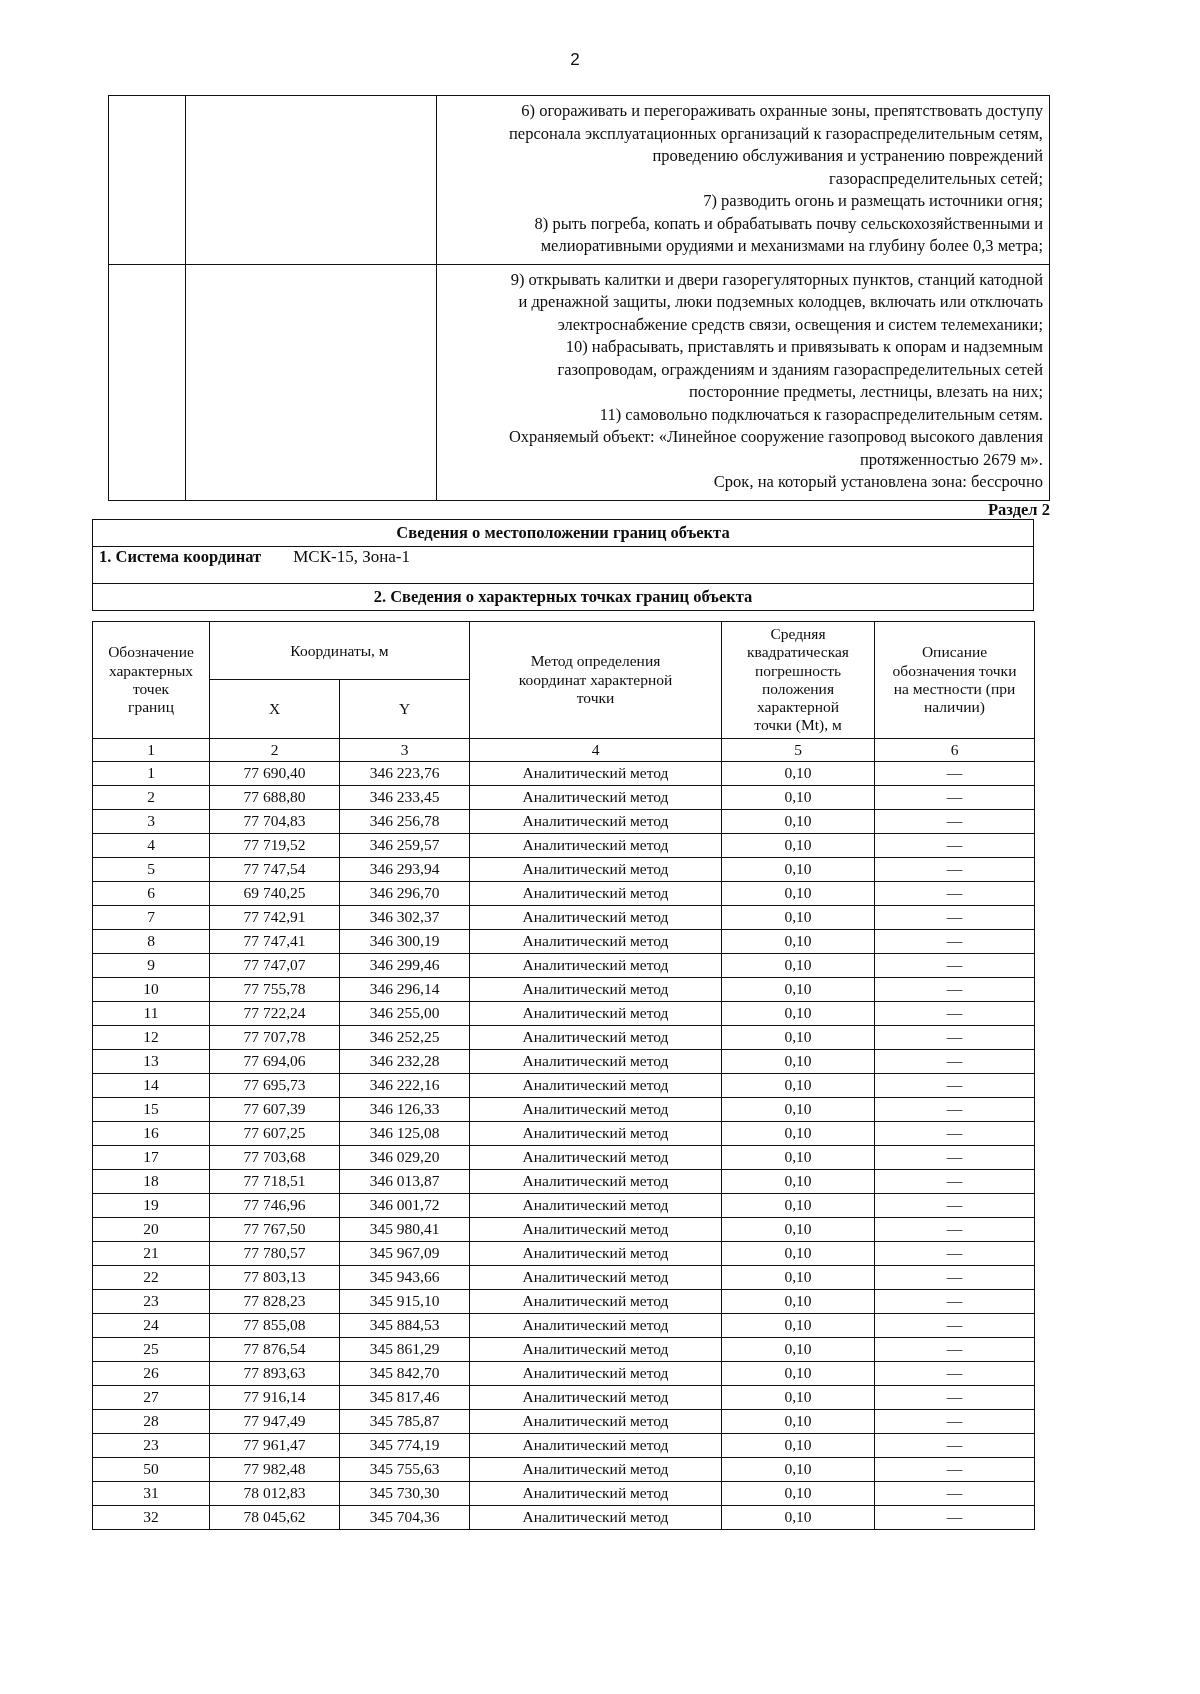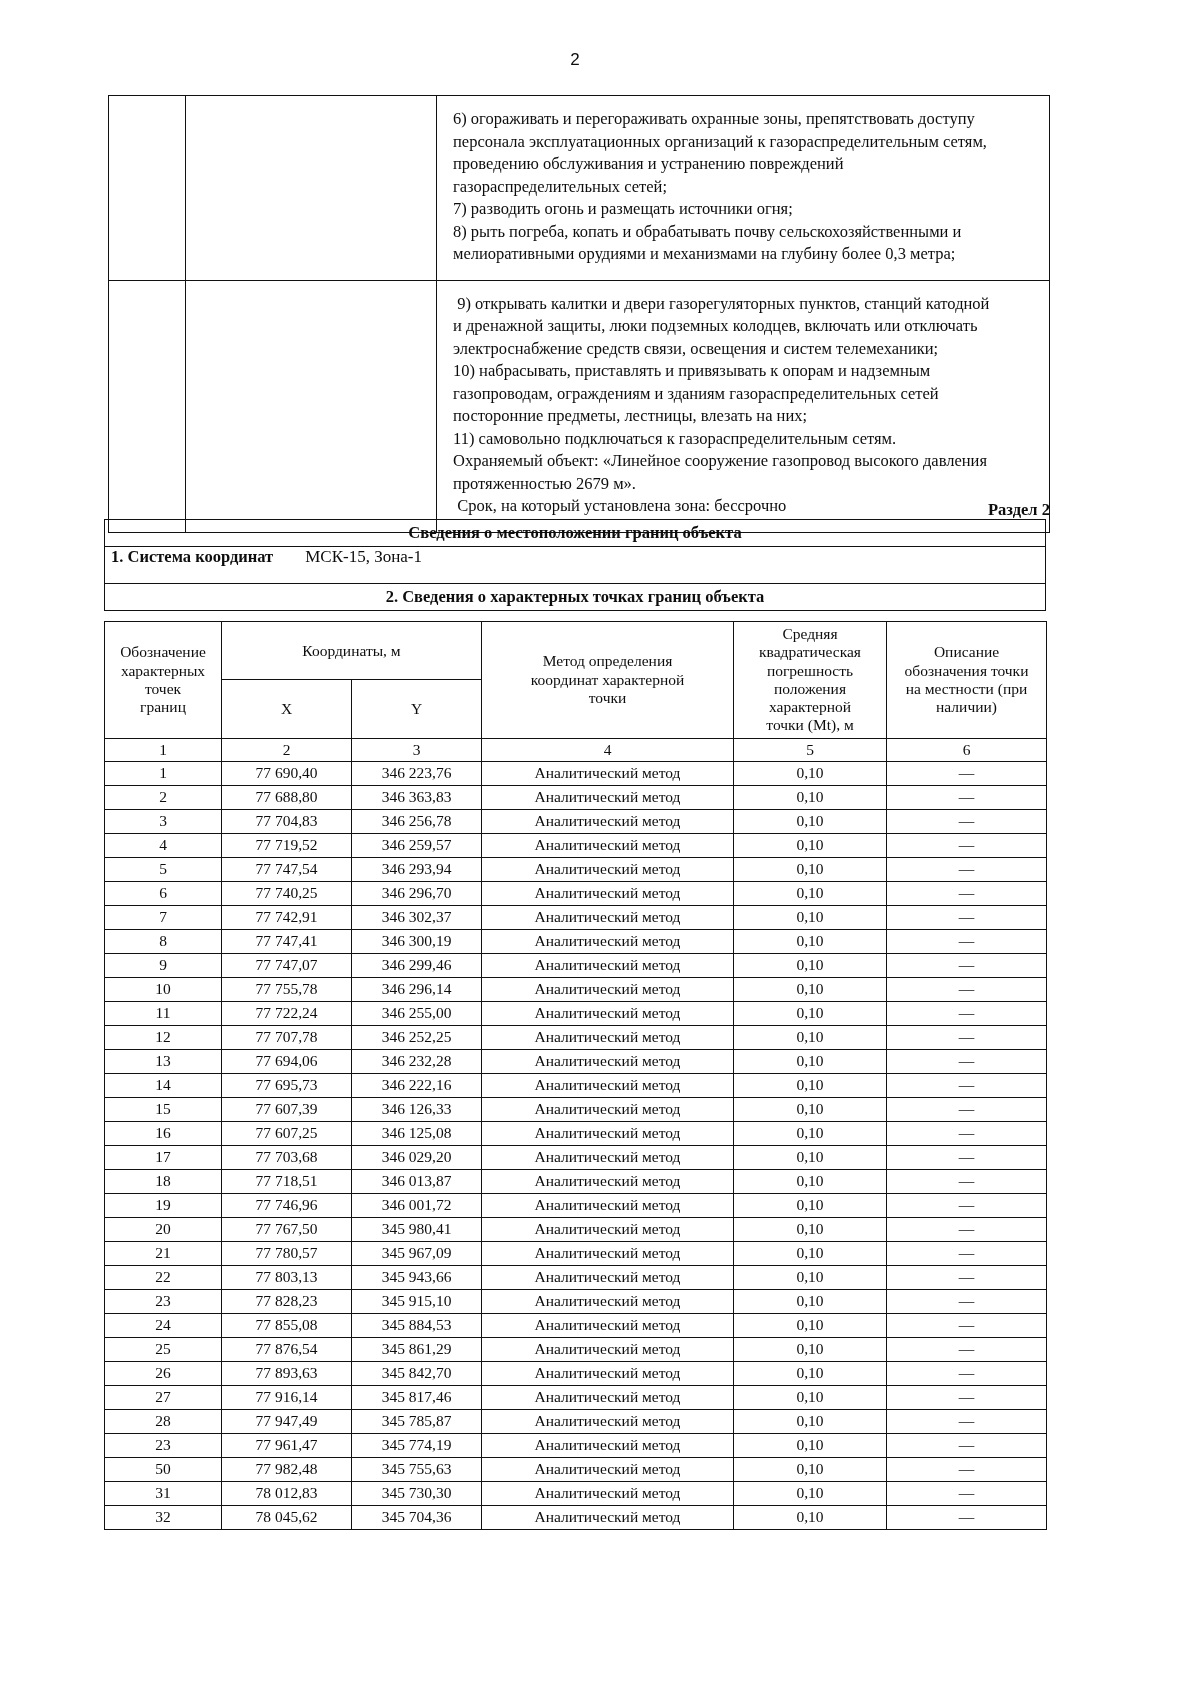--- a/index.html
+++ b/index.html
@@ -55,40 +55,41 @@
   .col-narrow-1 { width: 76px; }
   .col-narrow-2 { width: 250px; }
 
   .prose {
     padding: 4px 6px 6px 8px;
     font-size: 16.5px;
     line-height: 1.365;
     text-align: left;
   }
   .prose p {
-    margin: 8px;
+    margin: 0;
     white-space: pre-wrap;
+    text-align: right;
   }
 
   
   .section-title {
     position: absolute;
     top: 500px;
     left: 108px;
     width: 942px;
     text-align: right;
     font-size: 16.5px;
     font-weight: bold;
   }
 
   
   .main-table-wrap {
     position: absolute;
     top: 519px;
-    left: 104px;
+    left: 92px;
     width: 942px;
   }
   .banner {
     text-align: center;
     font-weight: bold;
     font-size: 16.5px;
     padding: 3px 0 3px 0;
   }
   .coord-sys-row td {
     padding: 4px 0 4px 0;
@@ -264,21 +265,21 @@
             <td>1</td>
             <td>77 690,40</td>
             <td>346 223,76</td>
             <td>Аналитический метод</td>
             <td>0,10</td>
             <td class="dash">—</td>
           </tr>
           <tr>
             <td>2</td>
             <td>77 688,80</td>
-            <td>346 363,83</td>
+            <td>346 233,45</td>
             <td>Аналитический метод</td>
             <td>0,10</td>
             <td class="dash">—</td>
           </tr>
           <tr>
             <td>3</td>
             <td>77 704,83</td>
             <td>346 256,78</td>
             <td>Аналитический метод</td>
             <td>0,10</td>
@@ -295,21 +296,21 @@
           <tr>
             <td>5</td>
             <td>77 747,54</td>
             <td>346 293,94</td>
             <td>Аналитический метод</td>
             <td>0,10</td>
             <td class="dash">—</td>
           </tr>
           <tr>
             <td>6</td>
-            <td>77 740,25</td>
+            <td>69 740,25</td>
             <td>346 296,70</td>
             <td>Аналитический метод</td>
             <td>0,10</td>
             <td class="dash">—</td>
           </tr>
           <tr>
             <td>7</td>
             <td>77 742,91</td>
             <td>346 302,37</td>
             <td>Аналитический метод</td>

